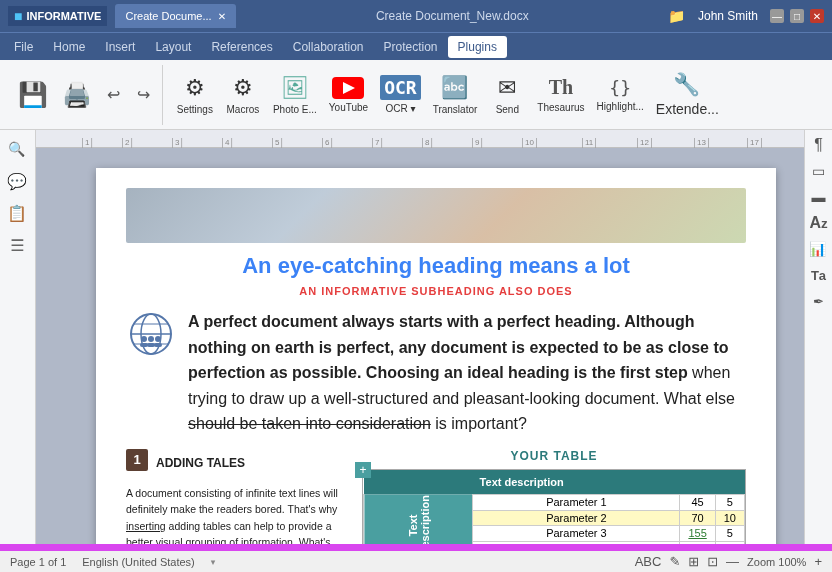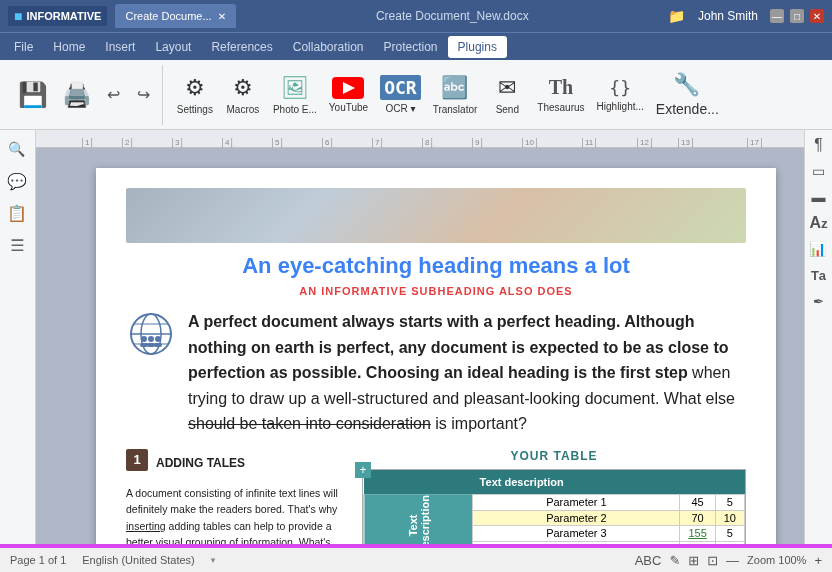--- a/index.html
+++ b/index.html
@@ -287,21 +287,21 @@
       color: #2c7a7b;
       letter-spacing: 1px;
       margin-top: 10px;
       margin-bottom: 6px;
     }
 
     
     .status-bar {
       height: 28px;
       background: #f0f0f0;
-      border-top: 4px solid #d946ef;
+      border-top: 7px solid #d946ef;
       display: flex;
       align-items: center;
       padding: 7px 10px;
       justify-content: space-between;
       font-size: 11px;
       color: #555;
     }
     .status-left { display: flex; align-items: center; gap: 16px; }
     .status-right { display: flex; align-items: center; gap: 8px; }
     .status-icon { font-size: 13px; cursor: pointer; color: #555; }
@@ -422,21 +422,21 @@
         <span style="position:absolute; left:90px; font-size:8px;">│3│</span>
         <span style="position:absolute; left:140px; font-size:8px;">│4│</span>
         <span style="position:absolute; left:190px; font-size:8px;">│5│</span>
         <span style="position:absolute; left:240px; font-size:8px;">│6│</span>
         <span style="position:absolute; left:290px; font-size:8px;">│7│</span>
         <span style="position:absolute; left:340px; font-size:8px;">│8│</span>
         <span style="position:absolute; left:390px; font-size:8px;">│9│</span>
         <span style="position:absolute; left:440px; font-size:8px;">│10│</span>
         <span style="position:absolute; left:500px; font-size:8px;">│11│</span>
         <span style="position:absolute; left:555px; font-size:8px;">│12│</span>
-        <span style="position:absolute; left:596px; font-size:8px;">│13│</span>
+        <span style="position:absolute; left:612px; font-size:8px;">│13│</span>
         <span style="position:absolute; left:665px; font-size:8px;">│17│</span>
       </div>
     </div>
 
     <div class="page-wrapper">
       <div class="page">
 
         <div class="doc-header-img" style="background: linear-gradient(135deg, #8899aa 0%, #aabbcc 30%, #ccaa88 60%, #bbcc99 100%); height:55px; opacity:0.75;"></div>
 
         <div class="doc-title">An eye-catching heading means a lot</div>

